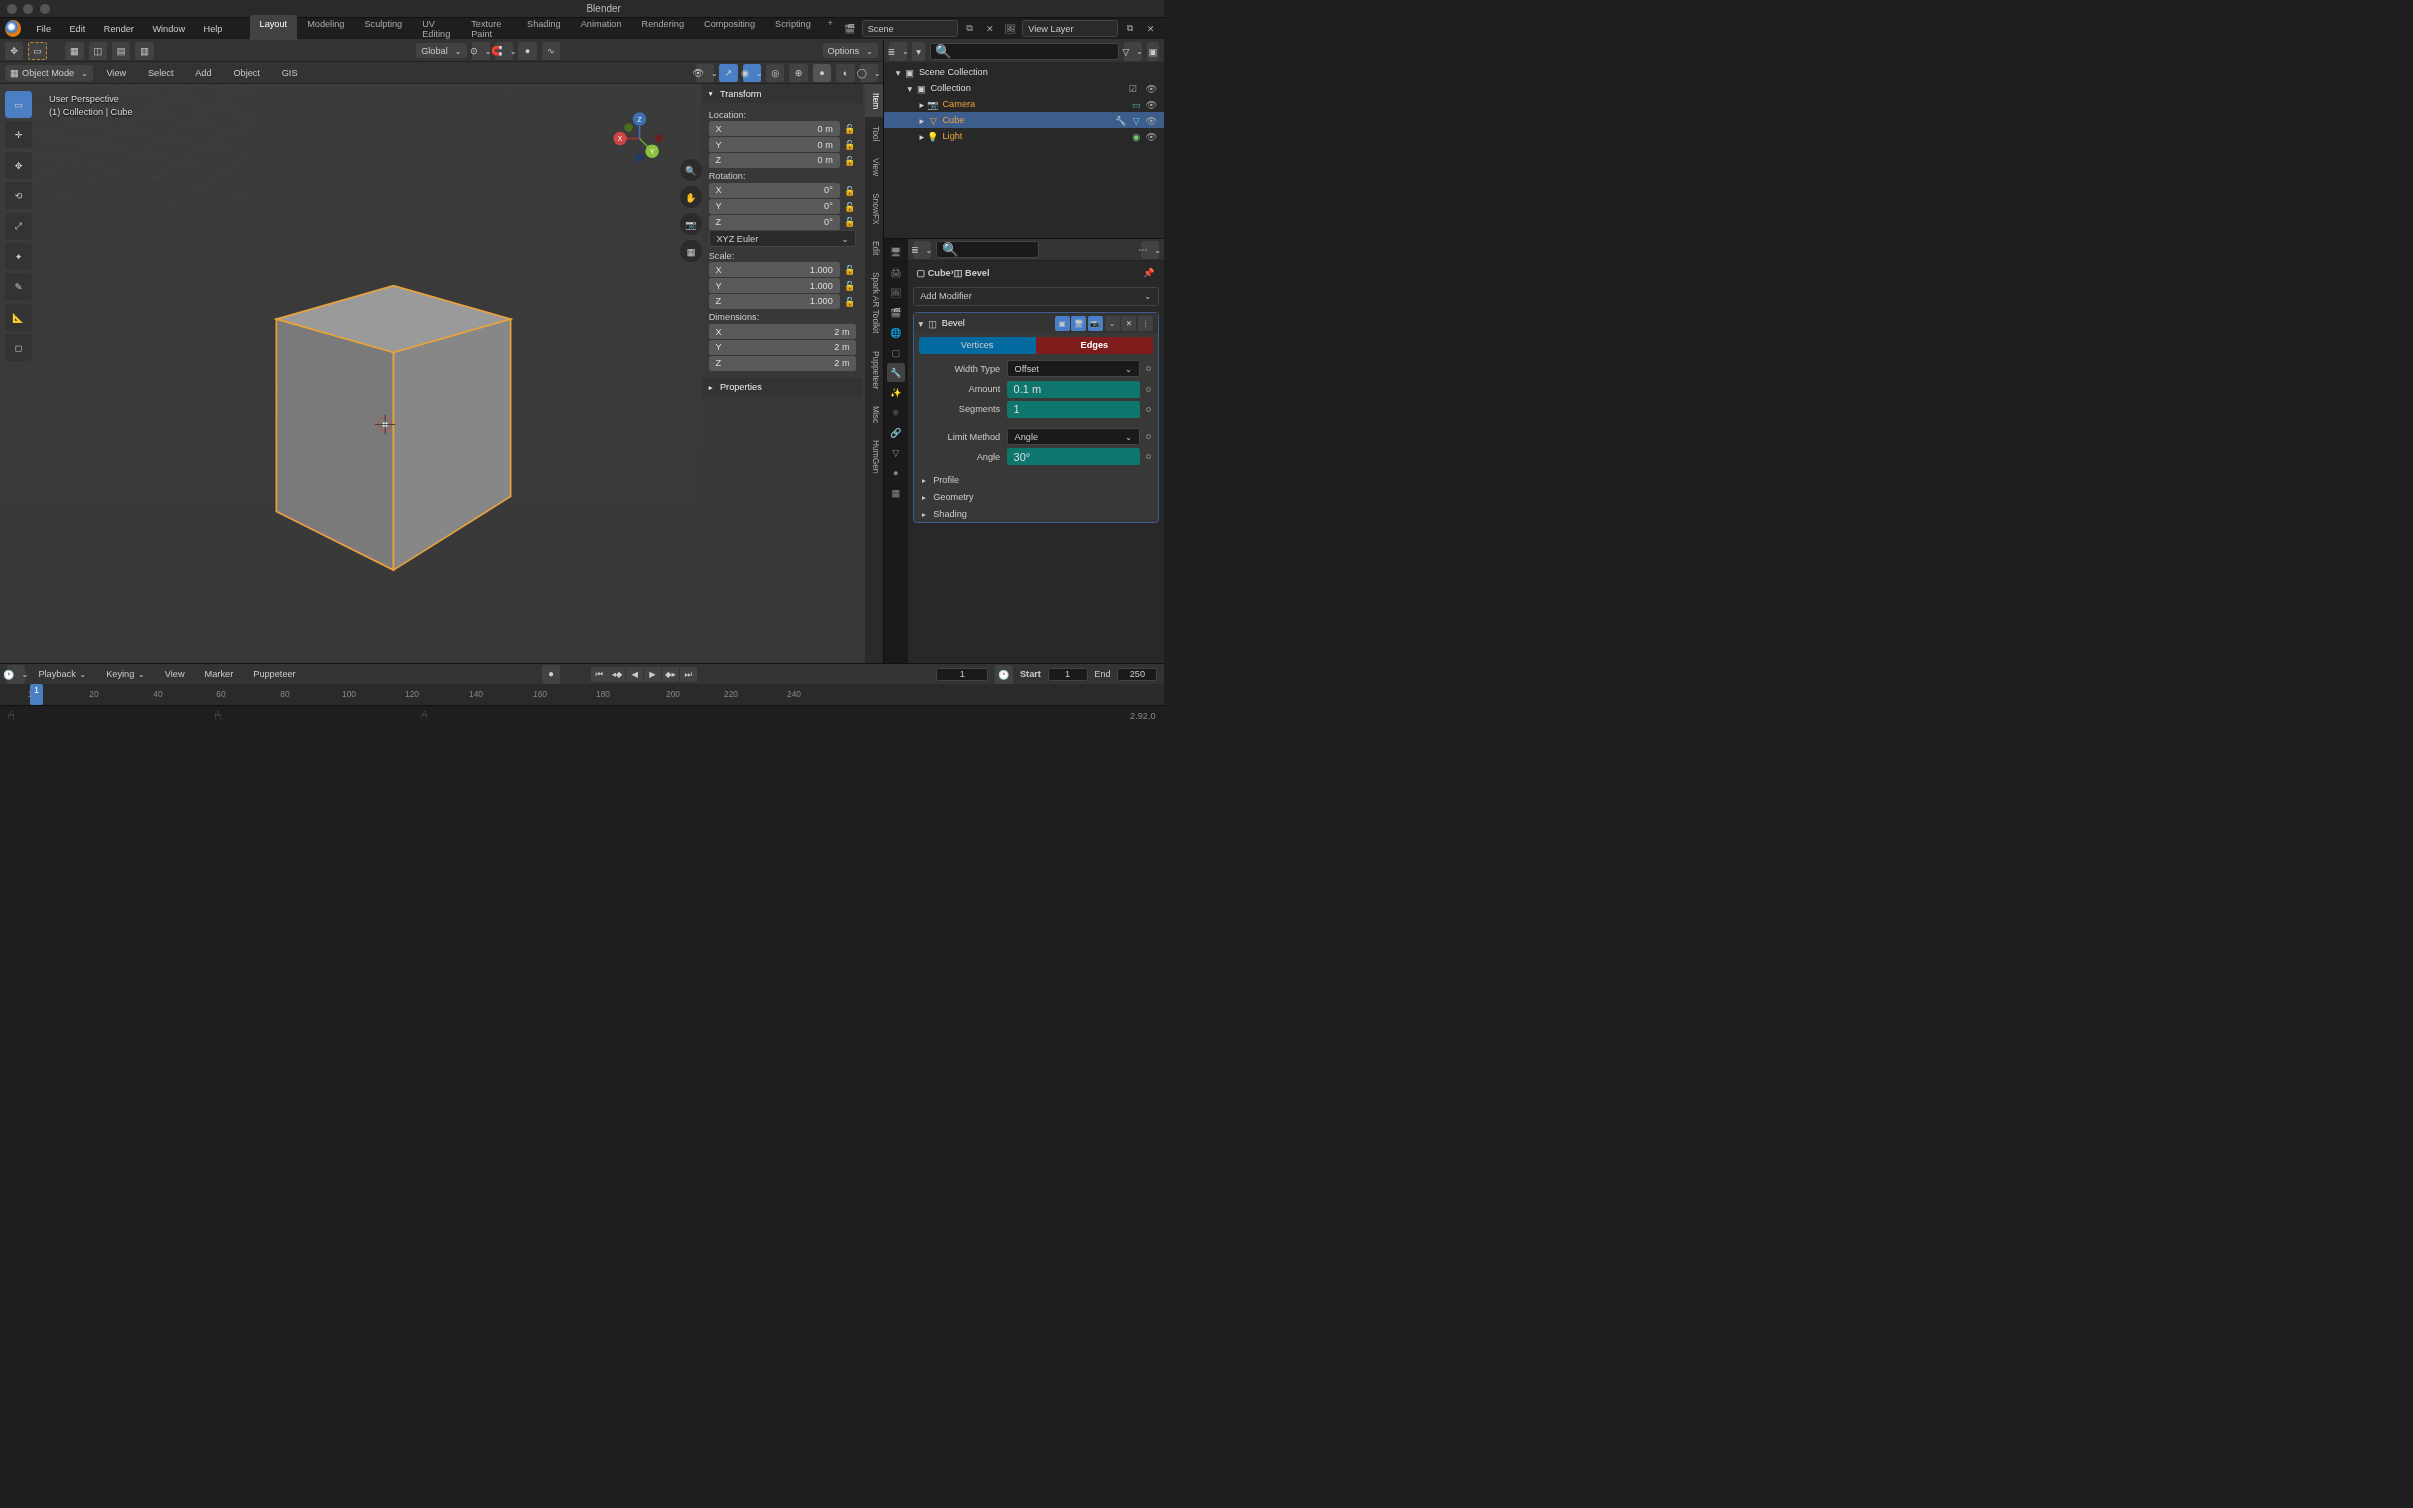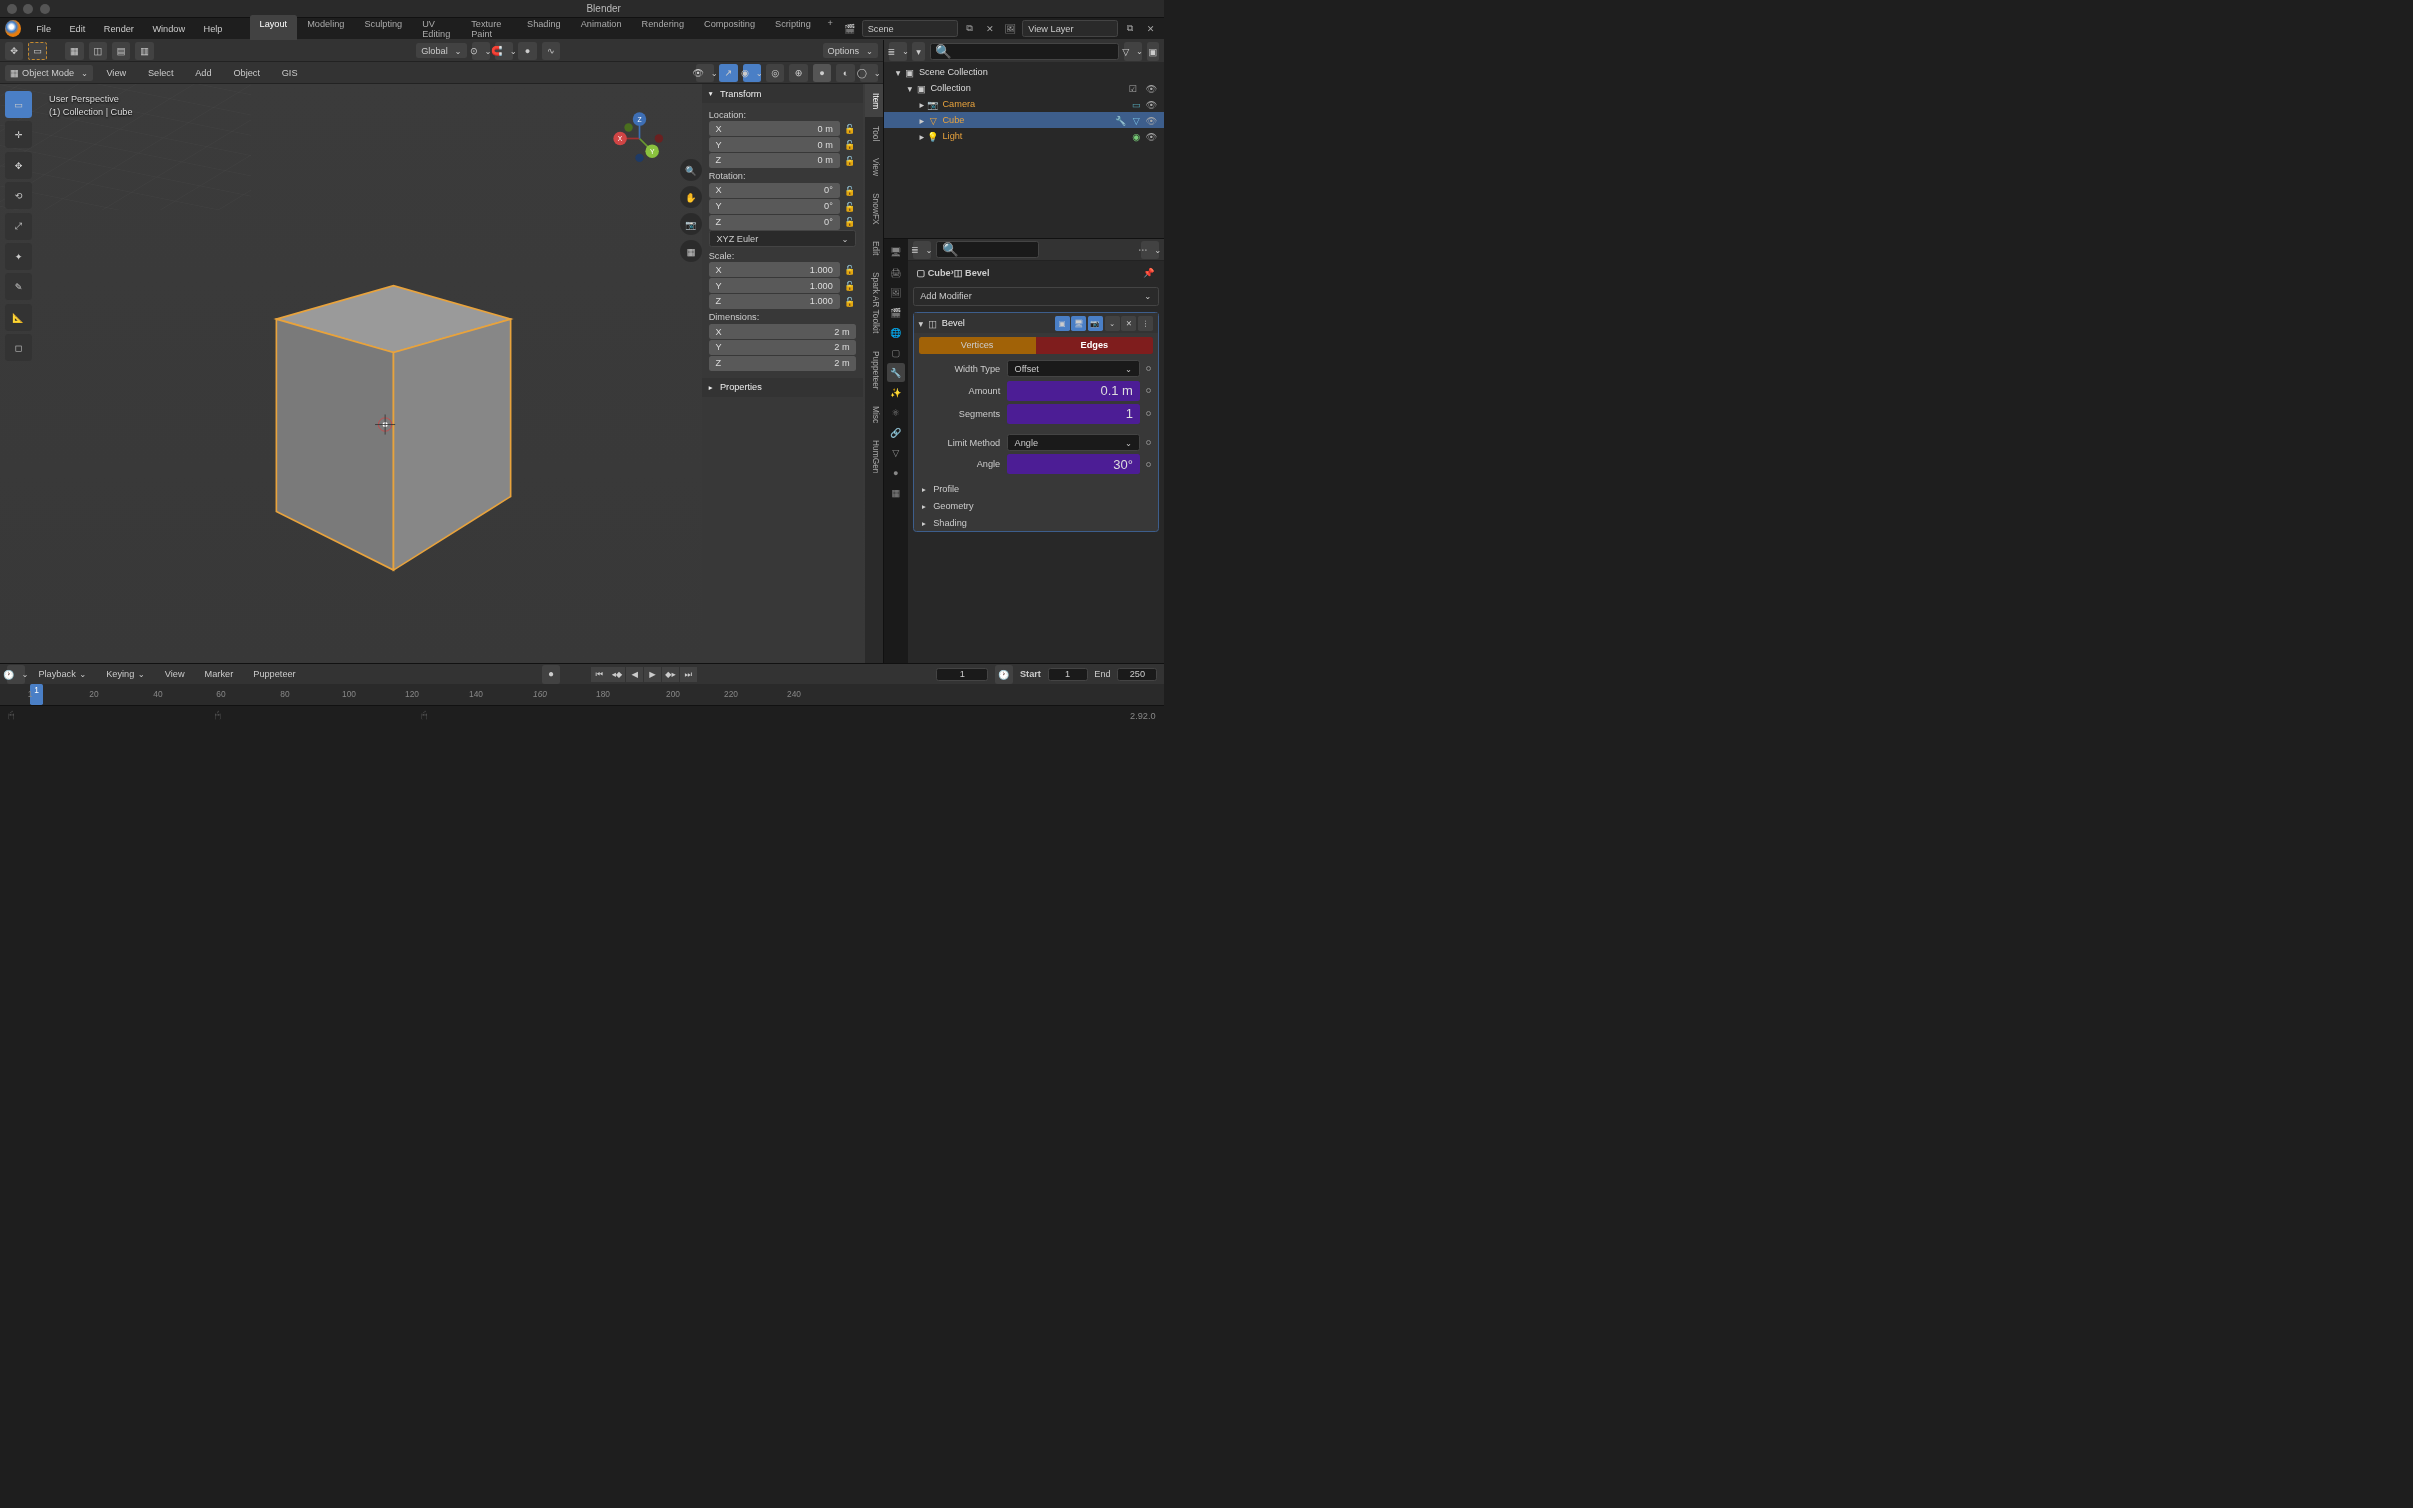--- a/index.html
+++ b/index.html
@@ -99,25 +99,25 @@
 .props-header { height: 22px; display: flex; align-items: center; padding: 0 5px; gap: 5px; background: #333; border-bottom: 0.8px solid #222; }
 .props-crumb { height: 22px; display: flex; align-items: center; padding: 0 9px; gap: 0; color: #ccc; font-weight: bold; }
 .add-mod { margin: 3.4px 5px; background: #2a2a2a; border: 0.8px solid #444; border-radius: 2.5px; padding: 3.4px 6.7px; color: #ccc; display: flex; justify-content: space-between; align-items: center; }
 .mod-panel { margin: 3.4px 5px; border: 0.8px solid #3d5e8c; border-radius: 3.4px; background: #383838; }
 .mod-header { display: flex; align-items: center; gap: 5px; padding: 2.5px 5px; background: #333; }
 .mod-header input { background: transparent; border: none; color: #eee; font-size: 9.2px; width: 75px; }
 .mod-icons { margin-left: auto; display: flex; gap: 1.7px; }
 .mod-icon { width: 15px; height: 15px; background: #424242; border-radius: 1.7px; display: flex; align-items: center; justify-content: center; font-size: 7.5px; }
 .mod-icon.on { background: #4a7fc6; }
 .tab-row { display: flex; margin: 3.4px 5px 5px; border-radius: 2.5px; overflow: hidden; }
-.tab-row .t { flex: 1; text-align: center; padding: 3.4px; background: #a16207; color: #ccc; font-size: 9.2px; }
+.tab-row .t { flex: 1; text-align: center; padding: 3.4px; background: #0369a1; color: #ccc; font-size: 9.2px; }
 .tab-row .t.active { background: #7f1d1d; color: #fff; font-weight: bold; }
 .prop-row { display: flex; align-items: center; padding: 1.7px 6.7px; gap: 6.7px; }
 .prop-label { width: 80px; text-align: right; color: #ccc; font-size: 9.2px; }
-.prop-val { flex: 1; background: #4c1d95; border-radius: 2.5px; padding: 2.5px 6.7px; text-align: right; color: #ddd; font-size: 13px; }
+.prop-val { flex: 1; background: #0f766e; border-radius: 2.5px; padding: 2.5px 6.7px; text-align: left; color: #ddd; font-size: 11px; }
 .prop-select { flex: 1; background: #1a1a1a; border: 0.8px solid #444; border-radius: 2.5px; padding: 2.5px 6.7px; color: #ccc; display: flex; justify-content: space-between; font-size: 9.2px; }
 .prop-dot { width: 5px; height: 5px; border: 0.8px solid #888; border-radius: 50%; }
 .sub-section { padding: 3.4px 8.4px; display: flex; align-items: center; gap: 5px; color: #ccc; font-size: 9.2px; }
 
 
 .timeline { height: 42px; background: #232323; border-top: 0.8px solid #111; display: flex; flex-direction: column; }
 .tl-header { height: 20px; display: flex; align-items: center; padding: 0 6.7px; gap: 6.7px; background: #333; }
 .tl-btn { padding: 1.7px 6.7px; color: #ccc; cursor: pointer; }
 .tl-controls { display: flex; gap: 0.8px; }
 .tl-ctrl { width: 17px; height: 15px; background: #424242; display: flex; align-items: center; justify-content: center; color: #ccc; font-size: 8.4px; }

